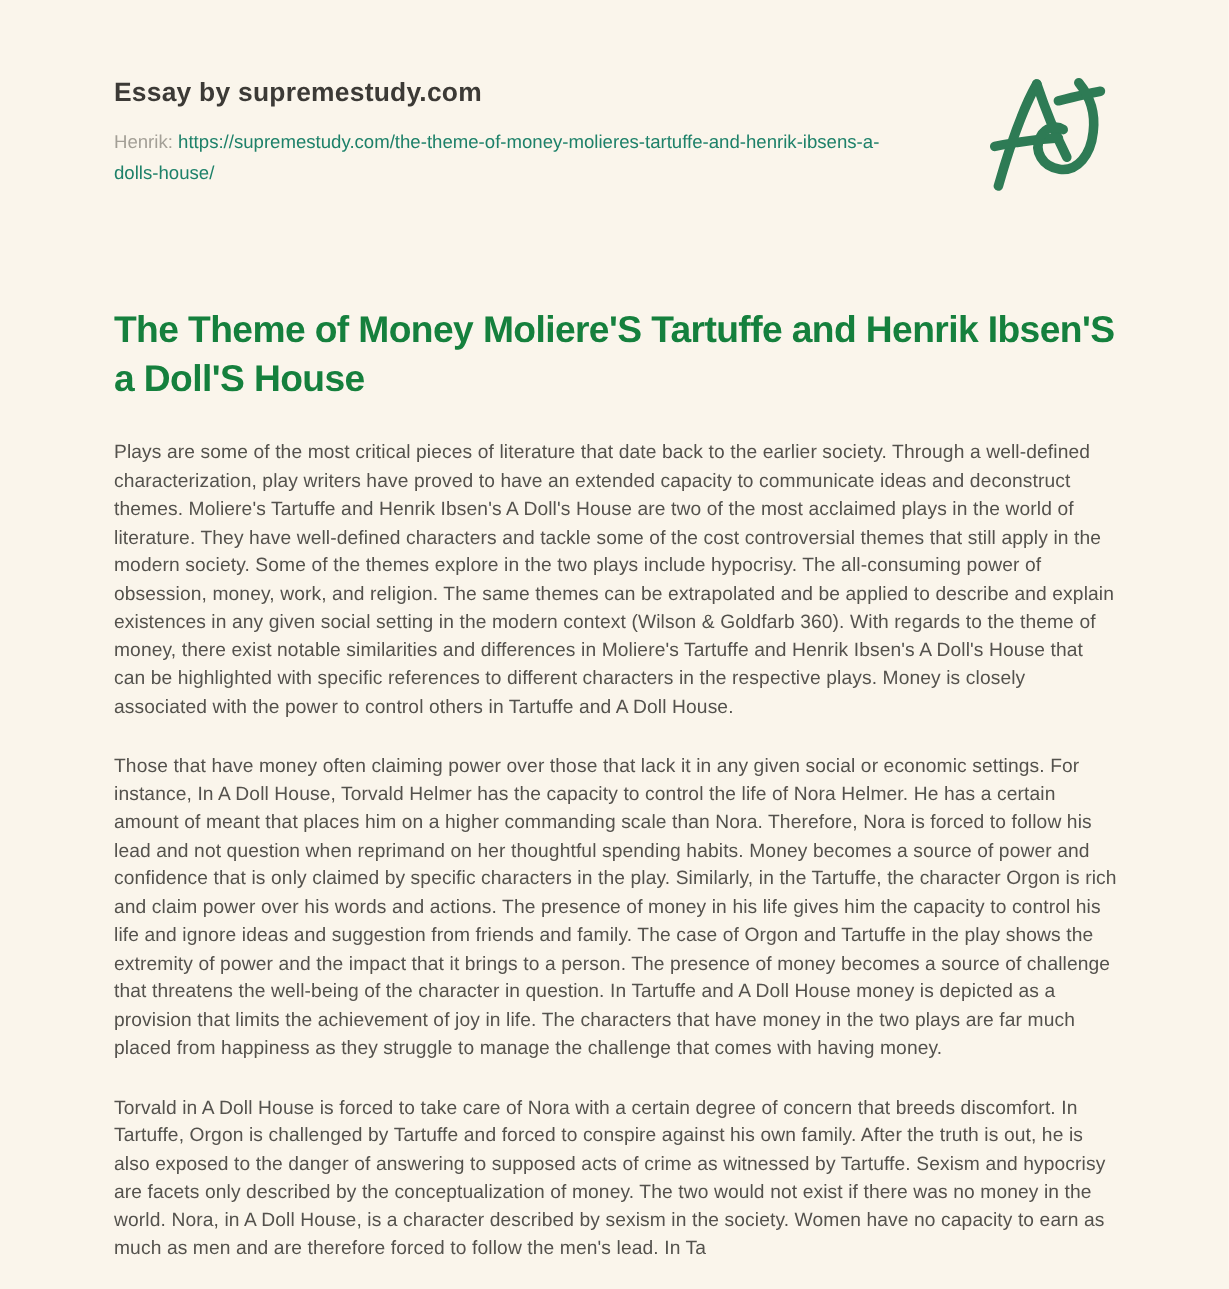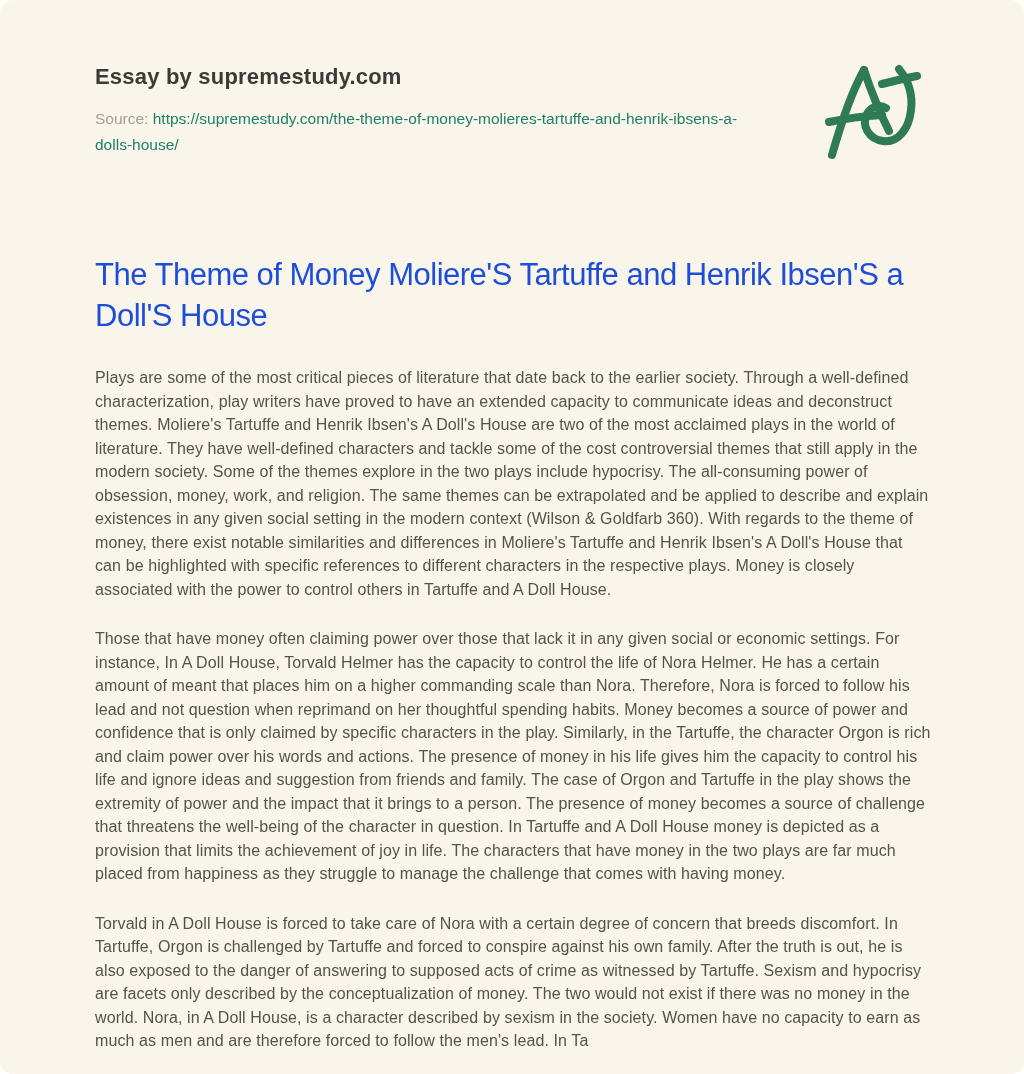--- a/index.html
+++ b/index.html
@@ -4,21 +4,20 @@
 <style>
   html, body { margin: 0; padding: 0; }
   .page {
     position: relative;
     width: 1024px;
     height: 1074px;
     background: #faf5eb;
     overflow: hidden;
     font-family: "Liberation Sans", sans-serif;
     box-sizing: border-box;
-    border-radius: 13px;
   }
   .content {
     padding: 64px 94px 0 95px;
   }
   .site-title {
     margin: 0;
     font-size: 22px;
     line-height: 26px;
     font-weight: 700;
     color: #3c3a36;
@@ -42,22 +41,22 @@
     left: 818px;
     top: 62px;
     width: 112px;
     height: 104px;
   }
   .doc-title {
     margin: 96px 0 0 0;
     font-size: 31px;
     line-height: 41px;
     letter-spacing: -0.5px;
-    font-weight: 400;
-    color: #1d4ed8;
+    font-weight: 700;
+    color: #15803d;
   }
   .body-par {
     margin: 26px 0 0 0;
     width: 836px;
     font-size: 16px;
     line-height: 23.5px;
     letter-spacing: 0.1px;
     color: #54524d;
   }
   .body-par:first-of-type { margin-top: 30px; }
@@ -65,21 +64,21 @@
 </head>
 <body>
 
 <div class="page">
   <div class="content">
 
     <header>
       <h1 class="site-title">Essay by supremestudy.com</h1>
 
       <p class="source">
-        <span class="src-label">Source:</span>
+        <span class="src-label">Henrik:</span>
         <a class="src-link">https://supremestudy.com/the-theme-of-money-molieres-tartuffe-and-henrik-ibsens-a-dolls-house/</a>
       </p>
     </header>
 
     <div class="logo">
       <svg width="112" height="104" viewBox="0 0 112 102" fill="none" xmlns="http://www.w3.org/2000/svg">
         <g stroke="#2e7b55" stroke-width="8" stroke-linecap="round" stroke-linejoin="round" fill="none">
           <path d="M14,92 C22,64 34,28 46,7"></path>
           <path d="M46,7 C53,28 61,48 71,68"></path>
           <path d="M11,59 C30,55 48,53 64,52"></path>

